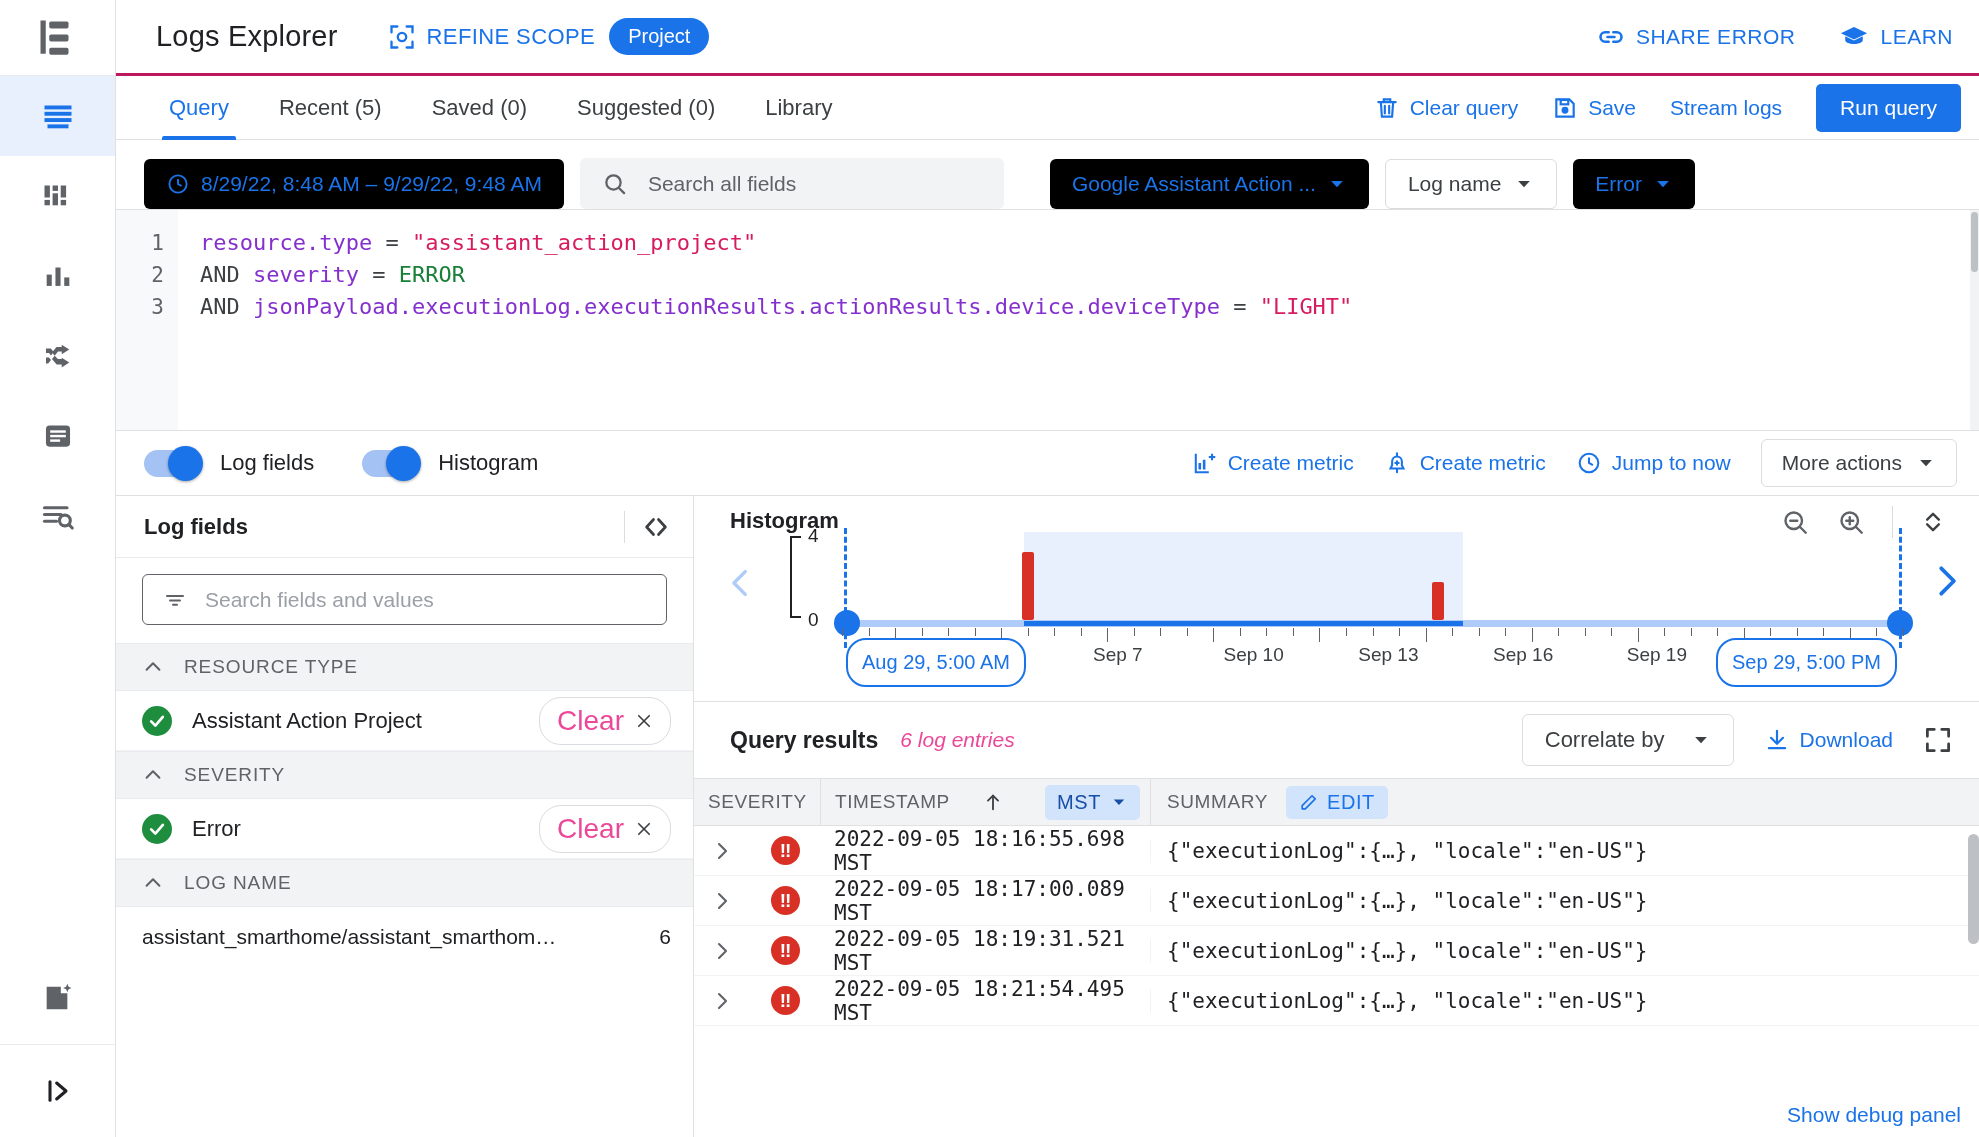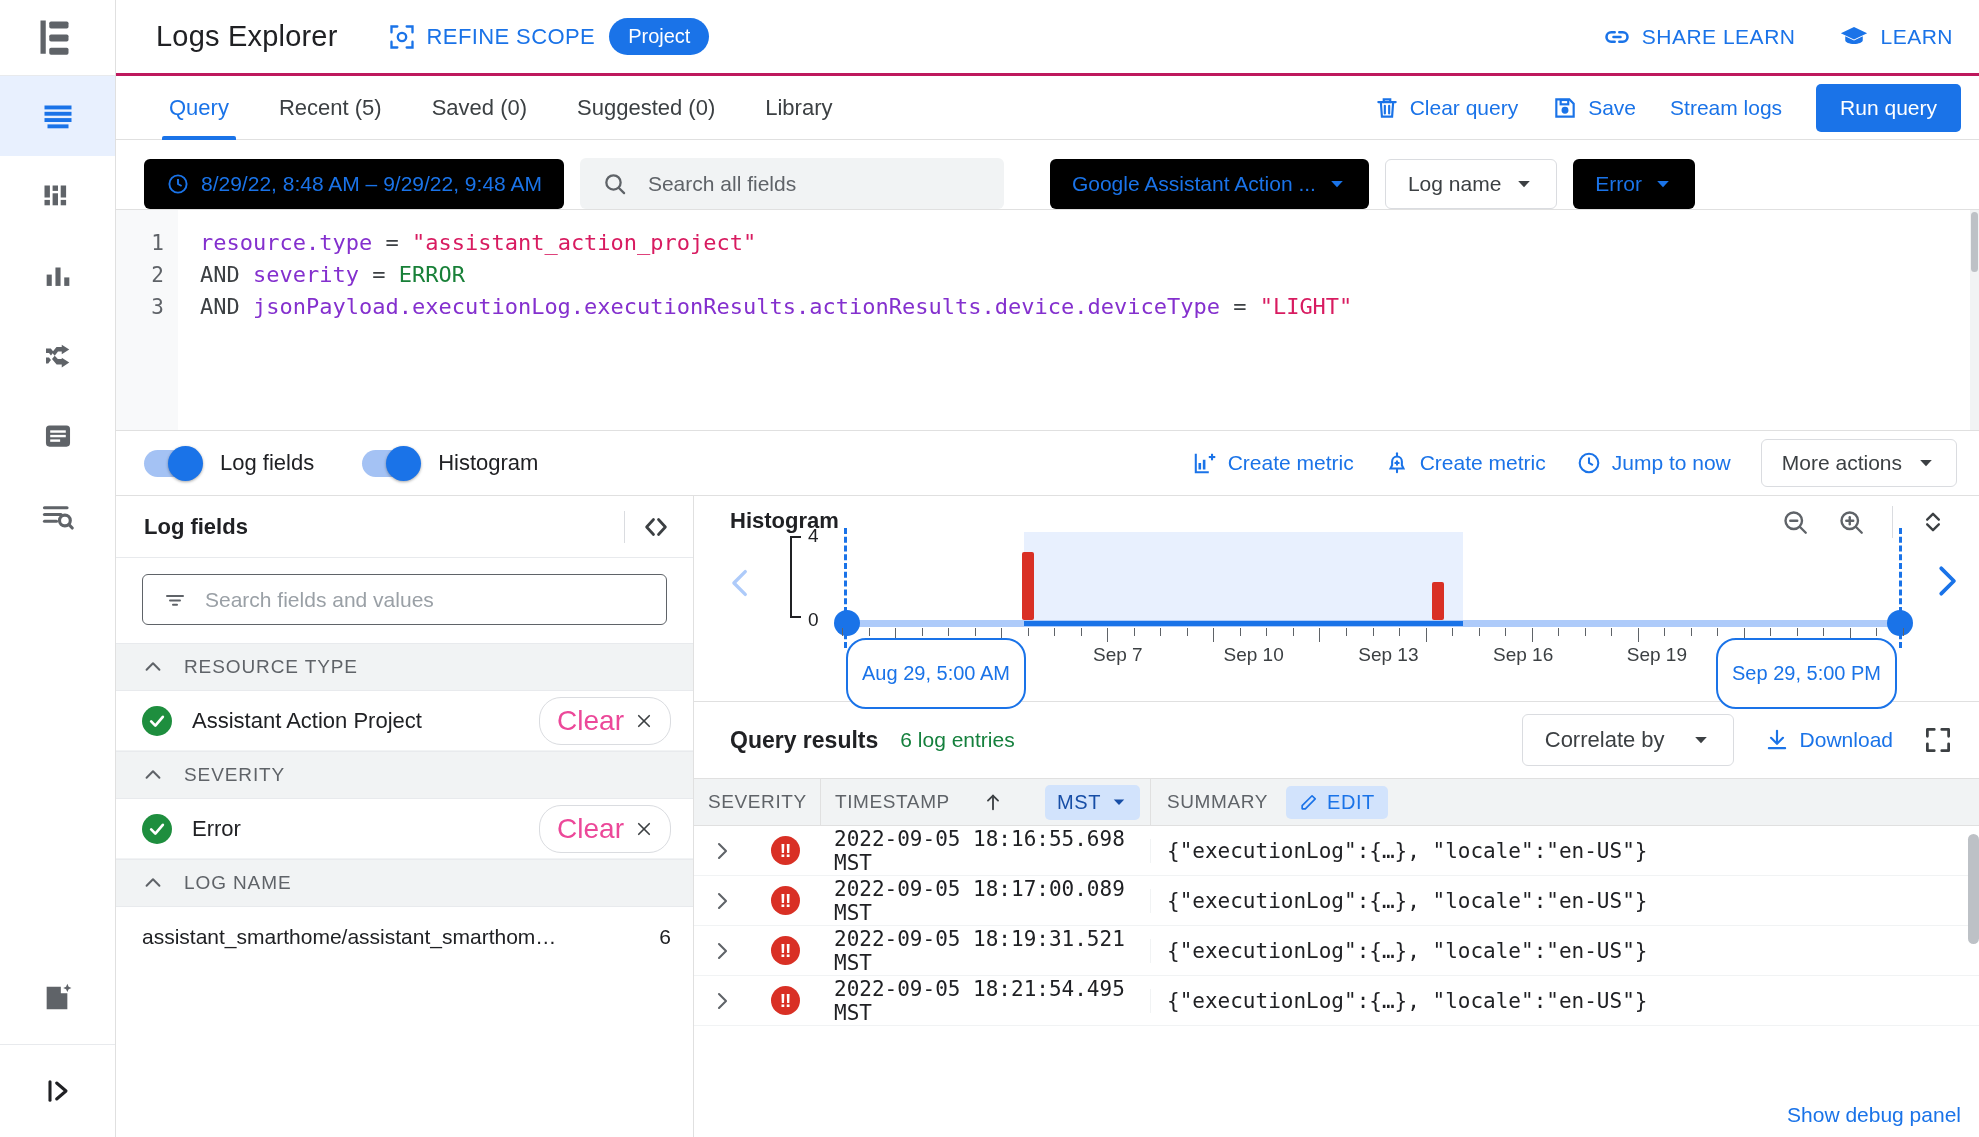--- a/index.html
+++ b/index.html
@@ -284,33 +284,33 @@
     position: absolute; top: -10px; width: 26px; height: 26px;
     background: #1a73e8; border-radius: 50%; cursor: pointer;
   }
   .ticks { position: absolute; left: 148px; right: 76px; top: 96px; height: 14px; }
   .tick { position: absolute; top: 0; width: 1px; background: #5f6368; }
   .xlabels { position: absolute; left: 148px; right: 76px; top: 112px; height: 28px; }
   .xlabel { position: absolute; font-size: 19px; color: #3c4043; transform: translateX(-50%); white-space: nowrap; }
   .edge-pill {
     position: absolute; top: 106px;
     border: 2px solid #1a73e8; border-radius: 20px;
-    color: #1a73e8; font-size: 20px; padding: 22px 14px;
+    color: #1a73e8; font-size: 20px; padding: 11px 14px;
     background: #fff; white-space: nowrap; cursor: pointer;
   }
 
   
   .results { flex: 1 1 auto; display: flex; flex-direction: column; min-height: 0; background: #fff; }
   .results-head {
     height: 76px; flex: 0 0 76px;
     display: flex; align-items: center; gap: 22px;
     padding: 0 26px 0 36px;
   }
   .results-title { font-size: 23px; font-weight: bold; color: #202124; }
-  .results-count { font-size: 21px; color: #15803d; }
+  .results-count { font-size: 21px; color: #ec4899; font-style: italic; }
   .results-head-right { margin-left: auto; display: flex; align-items: center; gap: 30px; }
   .corr-btn {
     display: flex; align-items: center; gap: 26px;
     border: 1px solid #dadce0; border-radius: 6px;
     padding: 12px 22px; font-size: 22px; color: #3c4043;
     background: #fff; cursor: pointer;
   }
   .thead {
     height: 48px; flex: 0 0 48px; display: flex; align-items: center;
     background: #f1f3f4; border-top: 1px solid #e0e0e0; border-bottom: 1px solid #e0e0e0;
@@ -492,21 +492,21 @@
 
       <div class="topbar-right">
         <div class="topbar-action">
           <span class="ic">
             <svg width="28" height="28" viewBox="0 0 24 24" fill="none" stroke="#1a73e8" stroke-width="2.2" stroke-linecap="round">
               <path d="M10 8H7a4 4 0 000 8h3"></path>
                 <path d="M14 8h3a4 4 0 010 8h-3"></path>
                 <line x1="9" y1="12" x2="15" y2="12"></line>
             </svg>
           </span>
-          <span>SHARE LEARN</span>
+          <span>SHARE ERROR</span>
         </div>
         <div class="topbar-action">
           <span class="ic">
             <svg width="30" height="30" viewBox="0 0 24 24" fill="#1a73e8">
               <path d="M12 4L1.5 9 12 14l10.5-5L12 4z"></path>
               <path d="M5 11.4v3.2c0 1.6 3.1 3 7 3s7-1.4 7-3v-3.2l-7 3.3-7-3.3z"></path>
             </svg>
           </span>
           <span>LEARN</span>
         </div>

